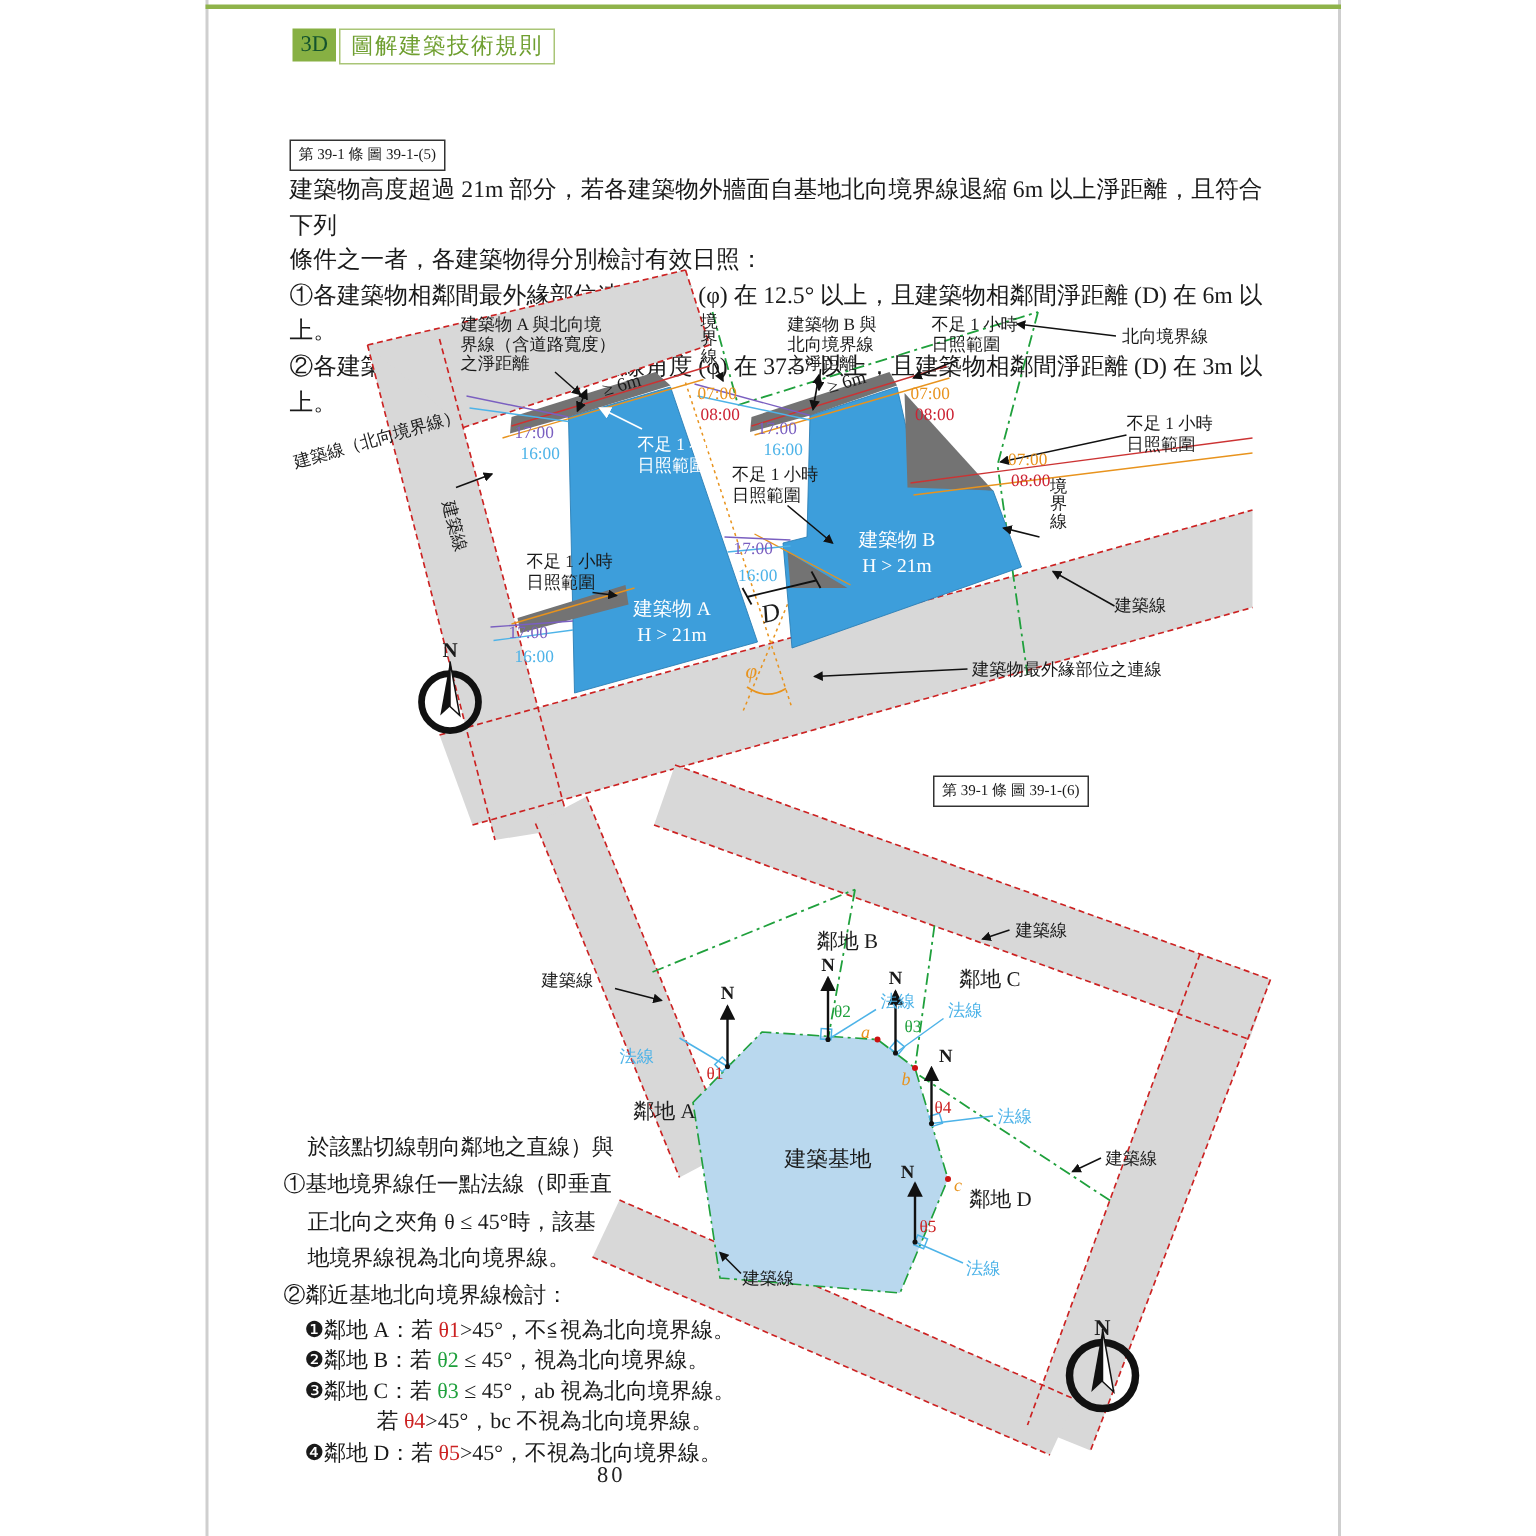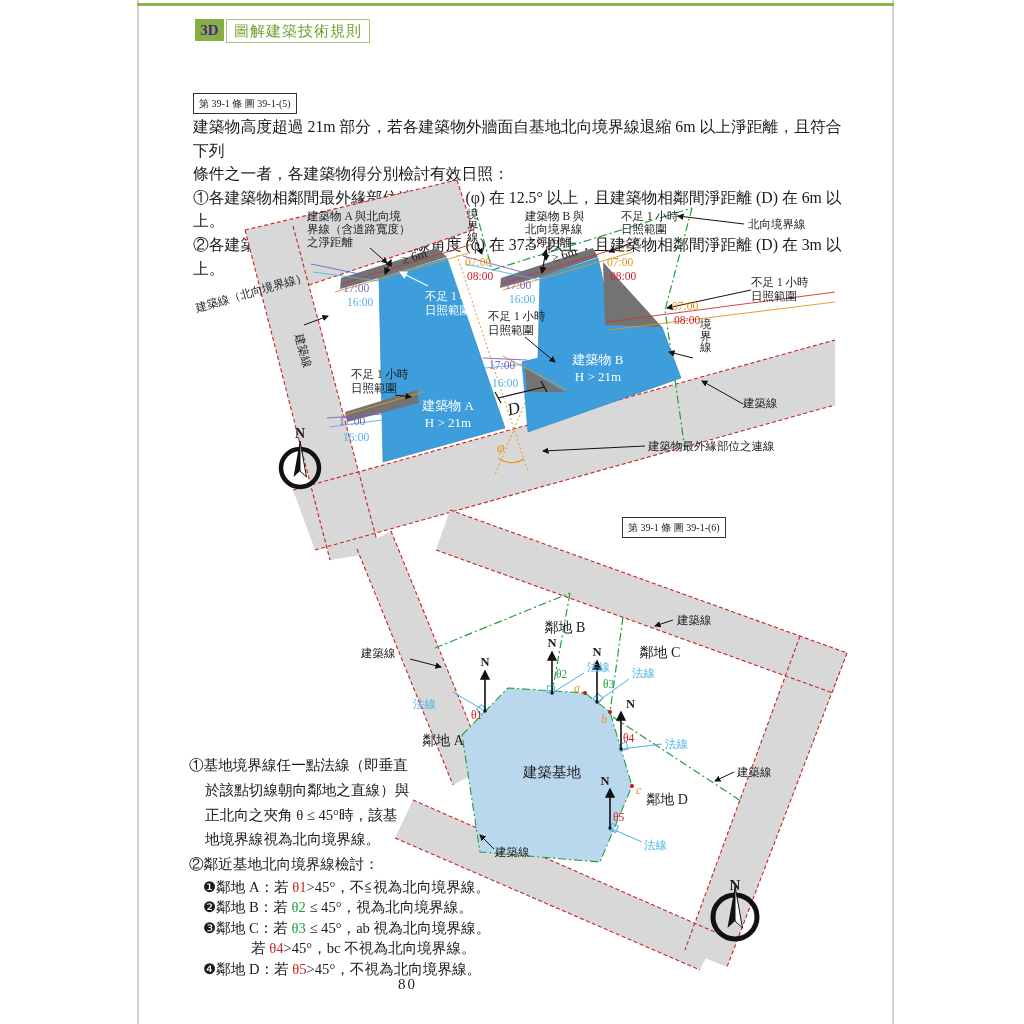--- a/index.html
+++ b/index.html
@@ -1,21 +1,21 @@
 <!DOCTYPE html>
 <html><head>
 <meta charset="utf-8">
 <style>
   html,body{margin:0;padding:0;background:#fff;}
   .canvas{position:relative;width:1024px;height:1024px;background:#ffffff;overflow:hidden;
           font-family:"Liberation Serif","DejaVu Serif",serif;color:#1a1a1a;}
   .edge{position:absolute;top:0;bottom:0;width:1.5px;background:#cfcfcf;}
   .toprule{position:absolute;left:137px;width:757px;top:3px;height:2.5px;background:#8fb34a;}
   .hdr{position:absolute;top:19px;height:22px;line-height:22px;font-size:15px;}
-  .hdr-badge{left:195px;width:29px;text-align:center;background:#87b043;color:#4c1d95;font-weight:bold;}
+  .hdr-badge{left:195px;width:29px;text-align:center;background:#87b043;color:#14532d;font-weight:normal;}
   .hdr-title{left:226px;padding:0 7px;border:1.2px solid #a9c577;color:#6f9f30;letter-spacing:1px;}
   .titlebox{position:absolute;border:1.3px solid #333;padding:0 5px;font-size:10px;line-height:19px;background:#fff;}
   .box1{left:193px;top:93px;}
   .box2{left:622px;top:517px;}
   .bodytext{position:absolute;left:193px;top:115px;width:656px;font-size:15.8px;line-height:23.6px;}
   .notes{position:absolute;left:189px;top:753px;width:372px;font-size:14.6px;}
   .notes .l1{line-height:24.8px;}
   .notes .l1.ind{padding-left:16px;}
   .note-sub{line-height:20.4px;padding-left:14px;}
   .note-sub.ind2{padding-left:62px;}
@@ -299,22 +299,22 @@
         <text x="268" y="237" font-size="11.5" fill="#cc2222">θ4</text>
         <text x="258" y="316" font-size="11.5" fill="#cc2222">θ5</text>
         <text x="219" y="187" font-size="12" fill="#e8931d" font-style="italic">a</text>
         <text x="246" y="218" font-size="12" fill="#e8931d" font-style="italic">b</text>
         <text x="281" y="289" font-size="12" fill="#e8931d" font-style="italic">c</text>
         <text x="380" y="385" font-size="15" fill="#1a1a1a" text-anchor="middle" font-weight="bold">N</text>
       </g>
 </svg>
 
 <div class="notes">
+  <div class="l1 ind">於該點切線朝向鄰地之直線）與</div>
   <div class="l1">①基地境界線任一點法線（即垂直</div>
-  <div class="l1 ind">於該點切線朝向鄰地之直線）與</div>
   <div class="l1 ind">正北向之夾角 θ ≤ 45°時，該基</div>
   <div class="l1 ind">地境界線視為北向境界線。</div>
   <div class="l1">②鄰近基地北向境界線檢討：</div>
   <div class="note-sub"><span>❶鄰地 A：若 </span><span class="theta" style="color: rgb(204, 34, 34);">θ1</span><span>&gt;45°，不≦視為北向境界線。</span></div>
   <div class="note-sub"><span>❷鄰地 B：若 </span><span class="theta" style="color: rgb(31, 160, 60);">θ2</span><span> ≤ 45°，視為北向境界線。</span></div>
   <div class="note-sub"><span>❸鄰地 C：若 </span><span class="theta" style="color: rgb(31, 160, 60);">θ3</span><span> ≤ 45°，ab 視為北向境界線。</span></div>
   <div class="note-sub ind2"><span>若 </span><span class="theta" style="color: rgb(204, 34, 34);">θ4</span><span>&gt;45°，bc 不視為北向境界線。</span></div>
   <div class="note-sub"><span>❹鄰地 D：若 </span><span class="theta" style="color: rgb(204, 34, 34);">θ5</span><span>&gt;45°，不視為北向境界線。</span></div>
 </div>
 

